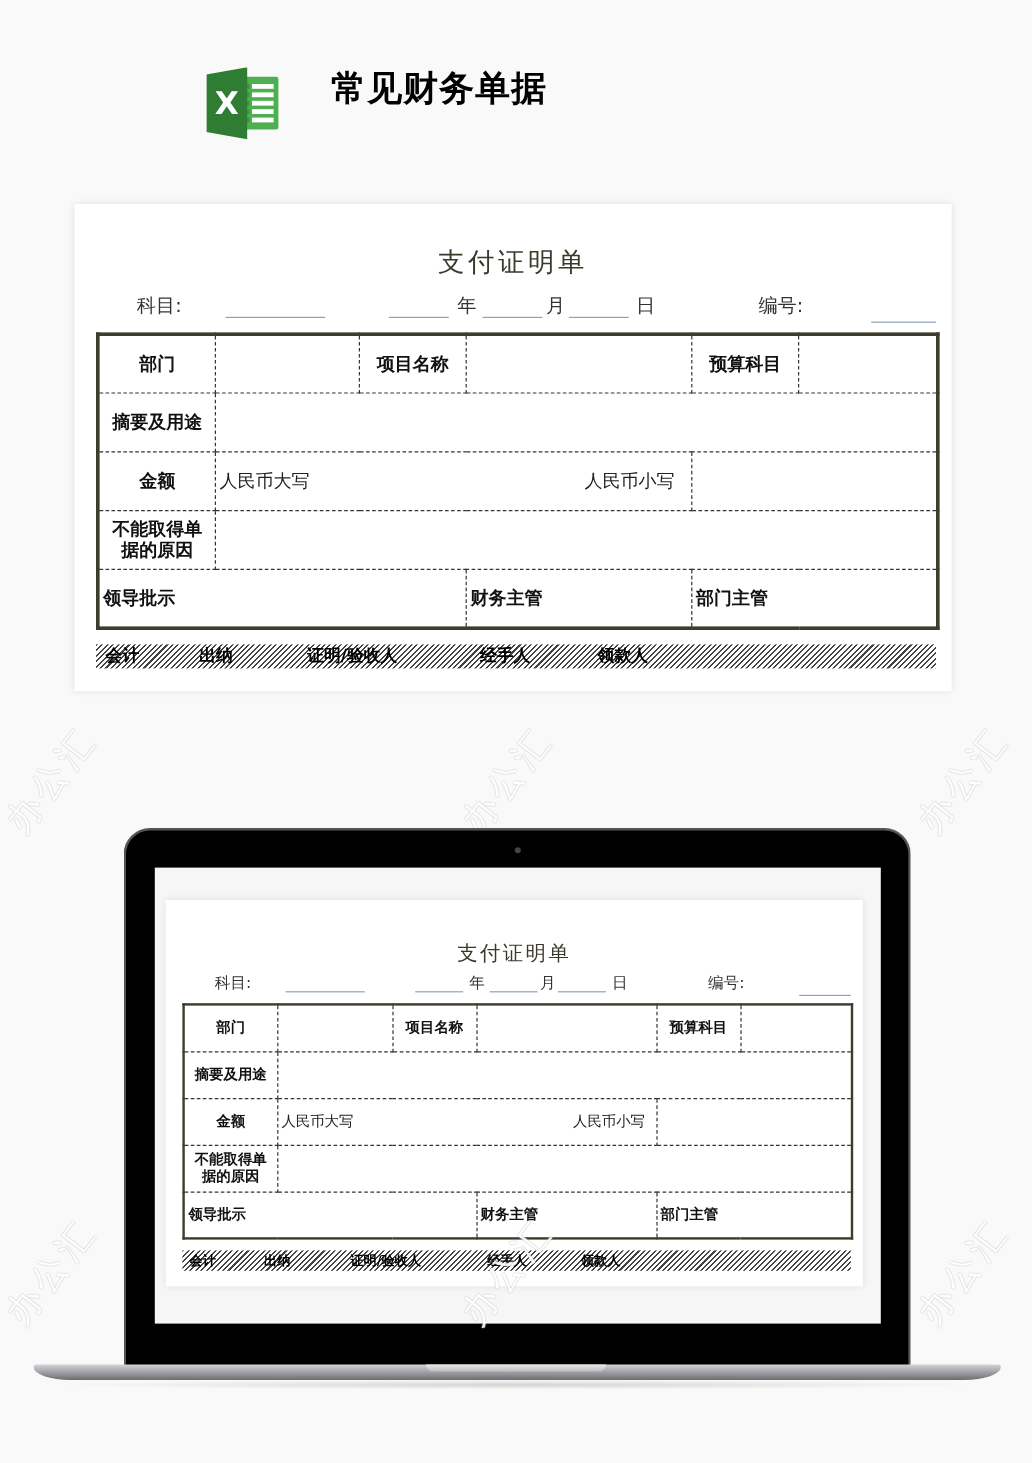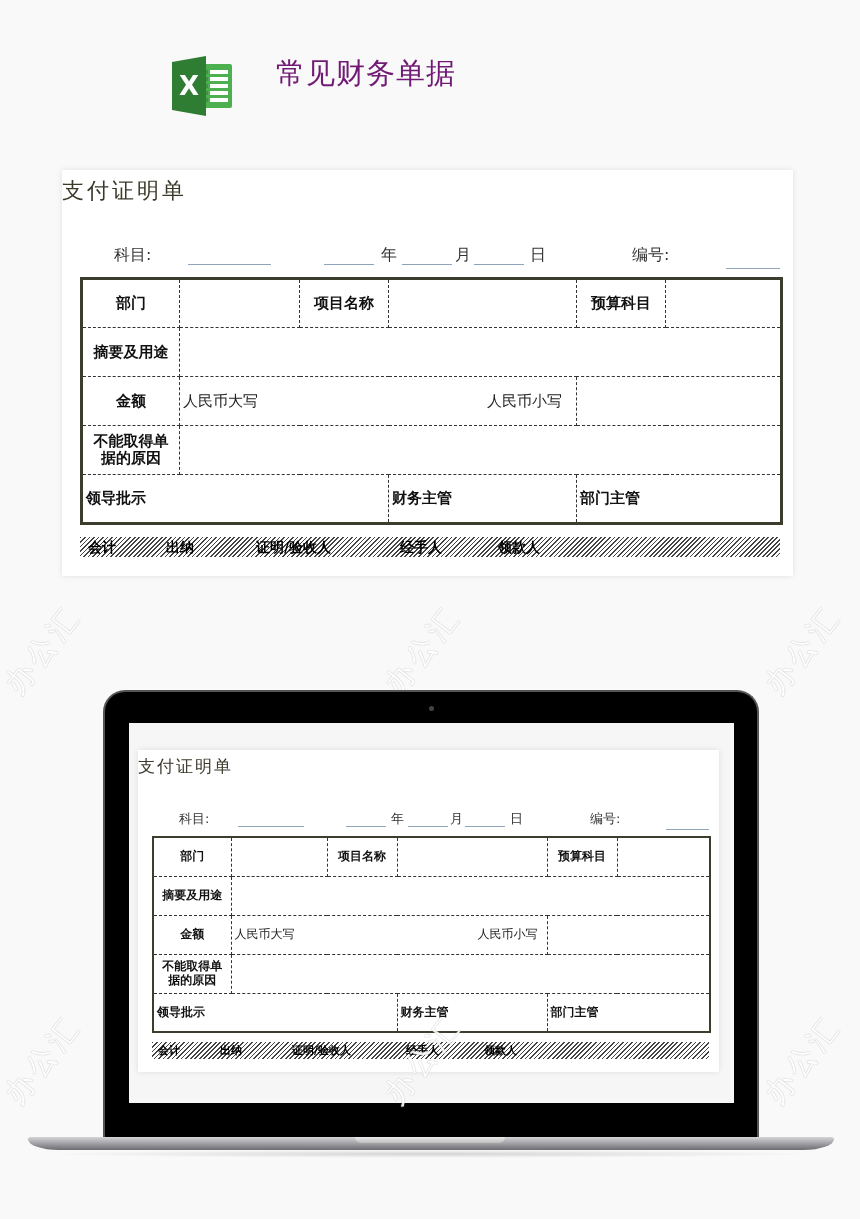--- a/index.html
+++ b/index.html
@@ -2,28 +2,28 @@
 <html><head>
 <meta charset="utf-8">
 <style>
   * { box-sizing: border-box; margin: 0; padding: 0; }
   html, body { width: 860px; height: 1219px; background: #f9f9f9; overflow: hidden; }
   body { position: relative; font-family: "DejaVu Sans", "Liberation Sans", sans-serif; color: #222; }
 
   
   .header { position: absolute; left: 0; top: 0; width: 860px; height: 160px; }
   .excel-logo { position: absolute; left: 172px; top: 56px; width: 62px; height: 60px; }
-  .hdr-title { position: absolute; left: 276px; top: 54px; font-size: 29px; font-weight: normal; color: #701a75; letter-spacing: 1px; }
+  .hdr-title { position: absolute; left: 276px; top: 54px; font-size: 29px; font-weight: bold; color: #000000; letter-spacing: 1px; }
   .hdr-sub { position: absolute; left: 276px; top: 103px; font-size: 17px; font-weight: bold; color: #333; white-space: nowrap; }
   .hdr-sub .sep { display: inline-block; margin: 0 14px; color: #333; font-weight: bold; }
 
   
   .card { position: absolute; background: #fff; box-shadow: 0 0 6px rgba(0,0,0,0.10); }
   .form { position: absolute; }
-  .form-title { position: absolute; left: 0; width: 100%; font-family: "DejaVu Sans", sans-serif; color: #3b3a2a; letter-spacing: 3px; }
+  .form-title { position: absolute; left: 0; width: 100%; text-align: center; font-family: "DejaVu Sans", sans-serif; color: #3b3a2a; letter-spacing: 3px; margin-top: 28px; }
   .meta-row { position: absolute; left: 0; width: 100%; color: #333; }
   .meta-row span { position: absolute; white-space: nowrap; }
   .uline { position: absolute; height: 0; border-bottom: 1px solid #8fa4b8; }
 
   table.grid { position: absolute; border-collapse: collapse; table-layout: fixed; border: 3px solid #3d3d2e; }
   table.grid td { border: 1px dashed #333; font-weight: bold; color: #111; overflow: hidden; white-space: nowrap; }
   table.grid td.c { text-align: center; }
   table.grid td.l { text-align: left; padding-left: 3px; }
   table.grid td.hand { font-weight: normal; font-family: "DejaVu Serif", serif; color: #222; }
   table.grid td.wrap { white-space: normal; line-height: 1.15; }

